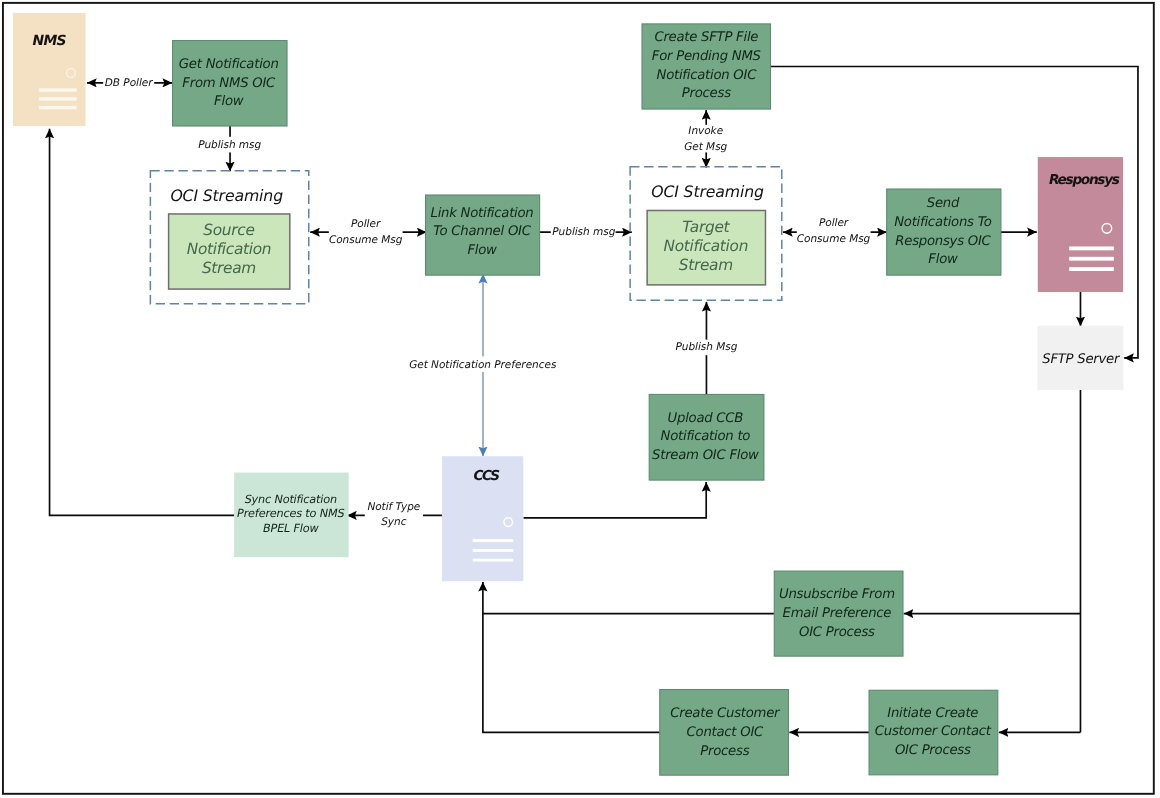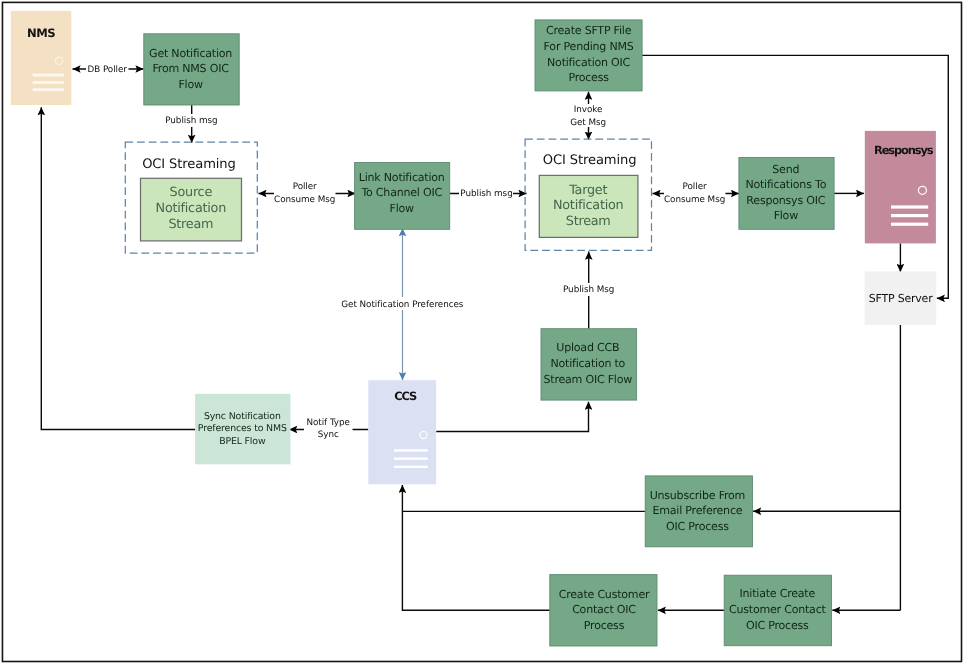--- a/index.html
+++ b/index.html
@@ -1,19 +1,19 @@
 <!DOCTYPE html>
 <html><head>
 <meta charset="utf-8">
 <title>OIC Notification Integration Flow Diagram</title>
 <style>
   html,body{margin:0;padding:0;background:#ffffff;}
   *{-webkit-font-smoothing:antialiased;text-rendering:geometricPrecision;}
   body{width:967px;height:665px;overflow:hidden;font-family:"Liberation Sans",sans-serif;}
-  #canvas{position:relative;width:967px;height:665px;}
+  #canvas{position:relative;width:967px;height:665px;font-style:italic;}
   svg{position:absolute;left:0;top:0;}
   text{dominant-baseline:auto;}
   .proc{font-family:"DejaVu Sans",sans-serif;font-size:11.05px;letter-spacing:-0.22px;fill:#112617;text-anchor:middle;}
   .procsm{font-family:"DejaVu Sans",sans-serif;font-size:9.4px;letter-spacing:-0.15px;fill:#112617;text-anchor:middle;}
   .stream{font-family:"DejaVu Sans",sans-serif;font-size:12.8px;letter-spacing:-0.25px;fill:#44684e;text-anchor:middle;}
   .ocititle{font-family:"DejaVu Sans",sans-serif;font-size:13.1px;letter-spacing:-0.12px;fill:#141414;text-anchor:middle;}
   .servtitle{font-family:"DejaVu Sans",sans-serif;font-size:11.6px;font-weight:bold;letter-spacing:-0.6px;fill:#141414;text-anchor:middle;}
   .servtitle.wide{font-size:11.4px;letter-spacing:-1.1px;}
   .plain{font-family:"DejaVu Sans",sans-serif;font-size:11px;letter-spacing:-0.2px;fill:#111;text-anchor:middle;}
   .elbl{font-family:"DejaVu Sans",sans-serif;font-size:8.8px;letter-spacing:-0.05px;fill:#111;text-anchor:middle;}

